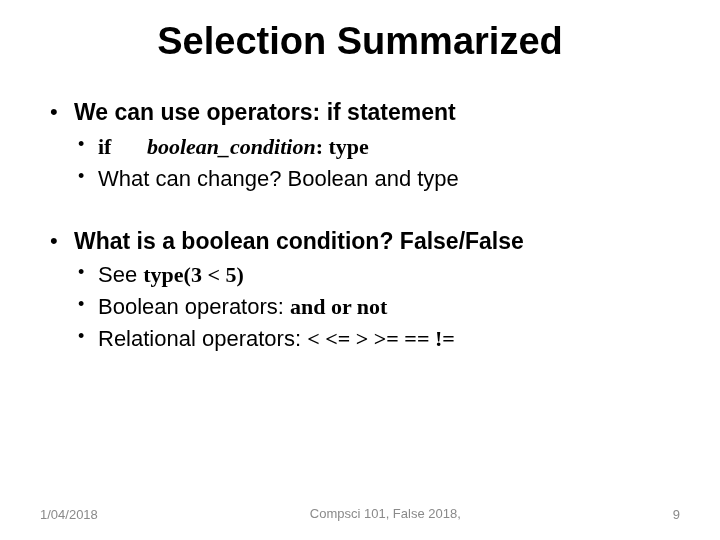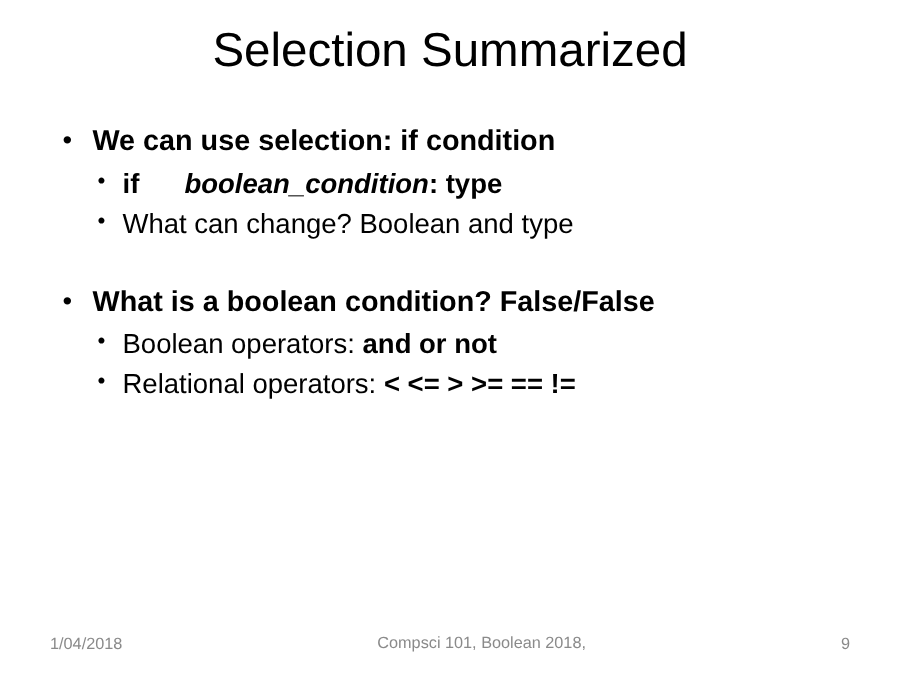--- a/index.html
+++ b/index.html
@@ -15,21 +15,21 @@
   .slide {
     width: 100%;
     height: 100%;
     padding: 20px 40px 0 40px;
     position: relative;
   }
   .title {
     font-size: 38px;
     text-align: center;
     margin-bottom: 35px;
-    font-weight: normal;
+    font-weight: bold;
   }
   .content {
     padding-left: 8px;
   }
   ul.top { list-style: none; }
   ul.top > li {
     position: relative;
     padding-left: 26px;
     margin-bottom: 32px;
   }
@@ -54,21 +54,21 @@
     line-height: 1.45;
   }
   ul.sub > li::before {
     content: "•";
     position: absolute;
     left: 4px;
     top: 0;
     font-size: 18px;
   }
   .mono {
-    font-family: Liberation Sans, sans-serif;
+    font-family: Liberation Serif, serif;
     font-weight: bold;
   }
   .italic { font-style: italic; margin-left: 30px; }
   .footer {
     position: absolute;
     bottom: 18px;
     left: 0;
     width: 100%;
     padding: 0 40px;
     display: flex;
@@ -84,43 +84,46 @@
 </style>
 </head>
 <body>
 
 <div class="slide">
   <h1 class="title">Selection Summarized</h1>
 
   <div class="content">
     <ul class="top">
       <li>
-        <div class="top-text">We can use selection: if condition</div>
+        <div class="top-text">We can use operators: if statement</div>
         <ul class="sub">
           <li>
             <span class="mono">if </span><span class="mono italic">boolean_condition</span><span class="mono">: type</span>
           </li>
           <li>What can change? Boolean and type</li>
         </ul>
       </li>
 
       <li>
         <div class="top-text">What is a boolean condition? False/False</div>
         <ul class="sub">
+          <li>
+            <span>See </span><span class="mono">type(3 &lt; 5)</span>
+          </li>
           <li>
             <span>Boolean operators: </span><span class="mono">and or not</span>
           </li>
           <li>
             <span>Relational operators: </span><span class="mono">&lt; &lt;= &gt; &gt;= == !=</span>
           </li>
         </ul>
       </li>
     </ul>
   </div>
 
   <div class="footer">
     <div>1/04/2018</div>
     <div class="footer-center">
-      <span>Compsci 101, Boolean 2018,</span><br>
+      <span>Compsci 101, False 2018,</span><br>
     </div>
     <div>9</div>
   </div>
 </div>
 
 </body></html>

